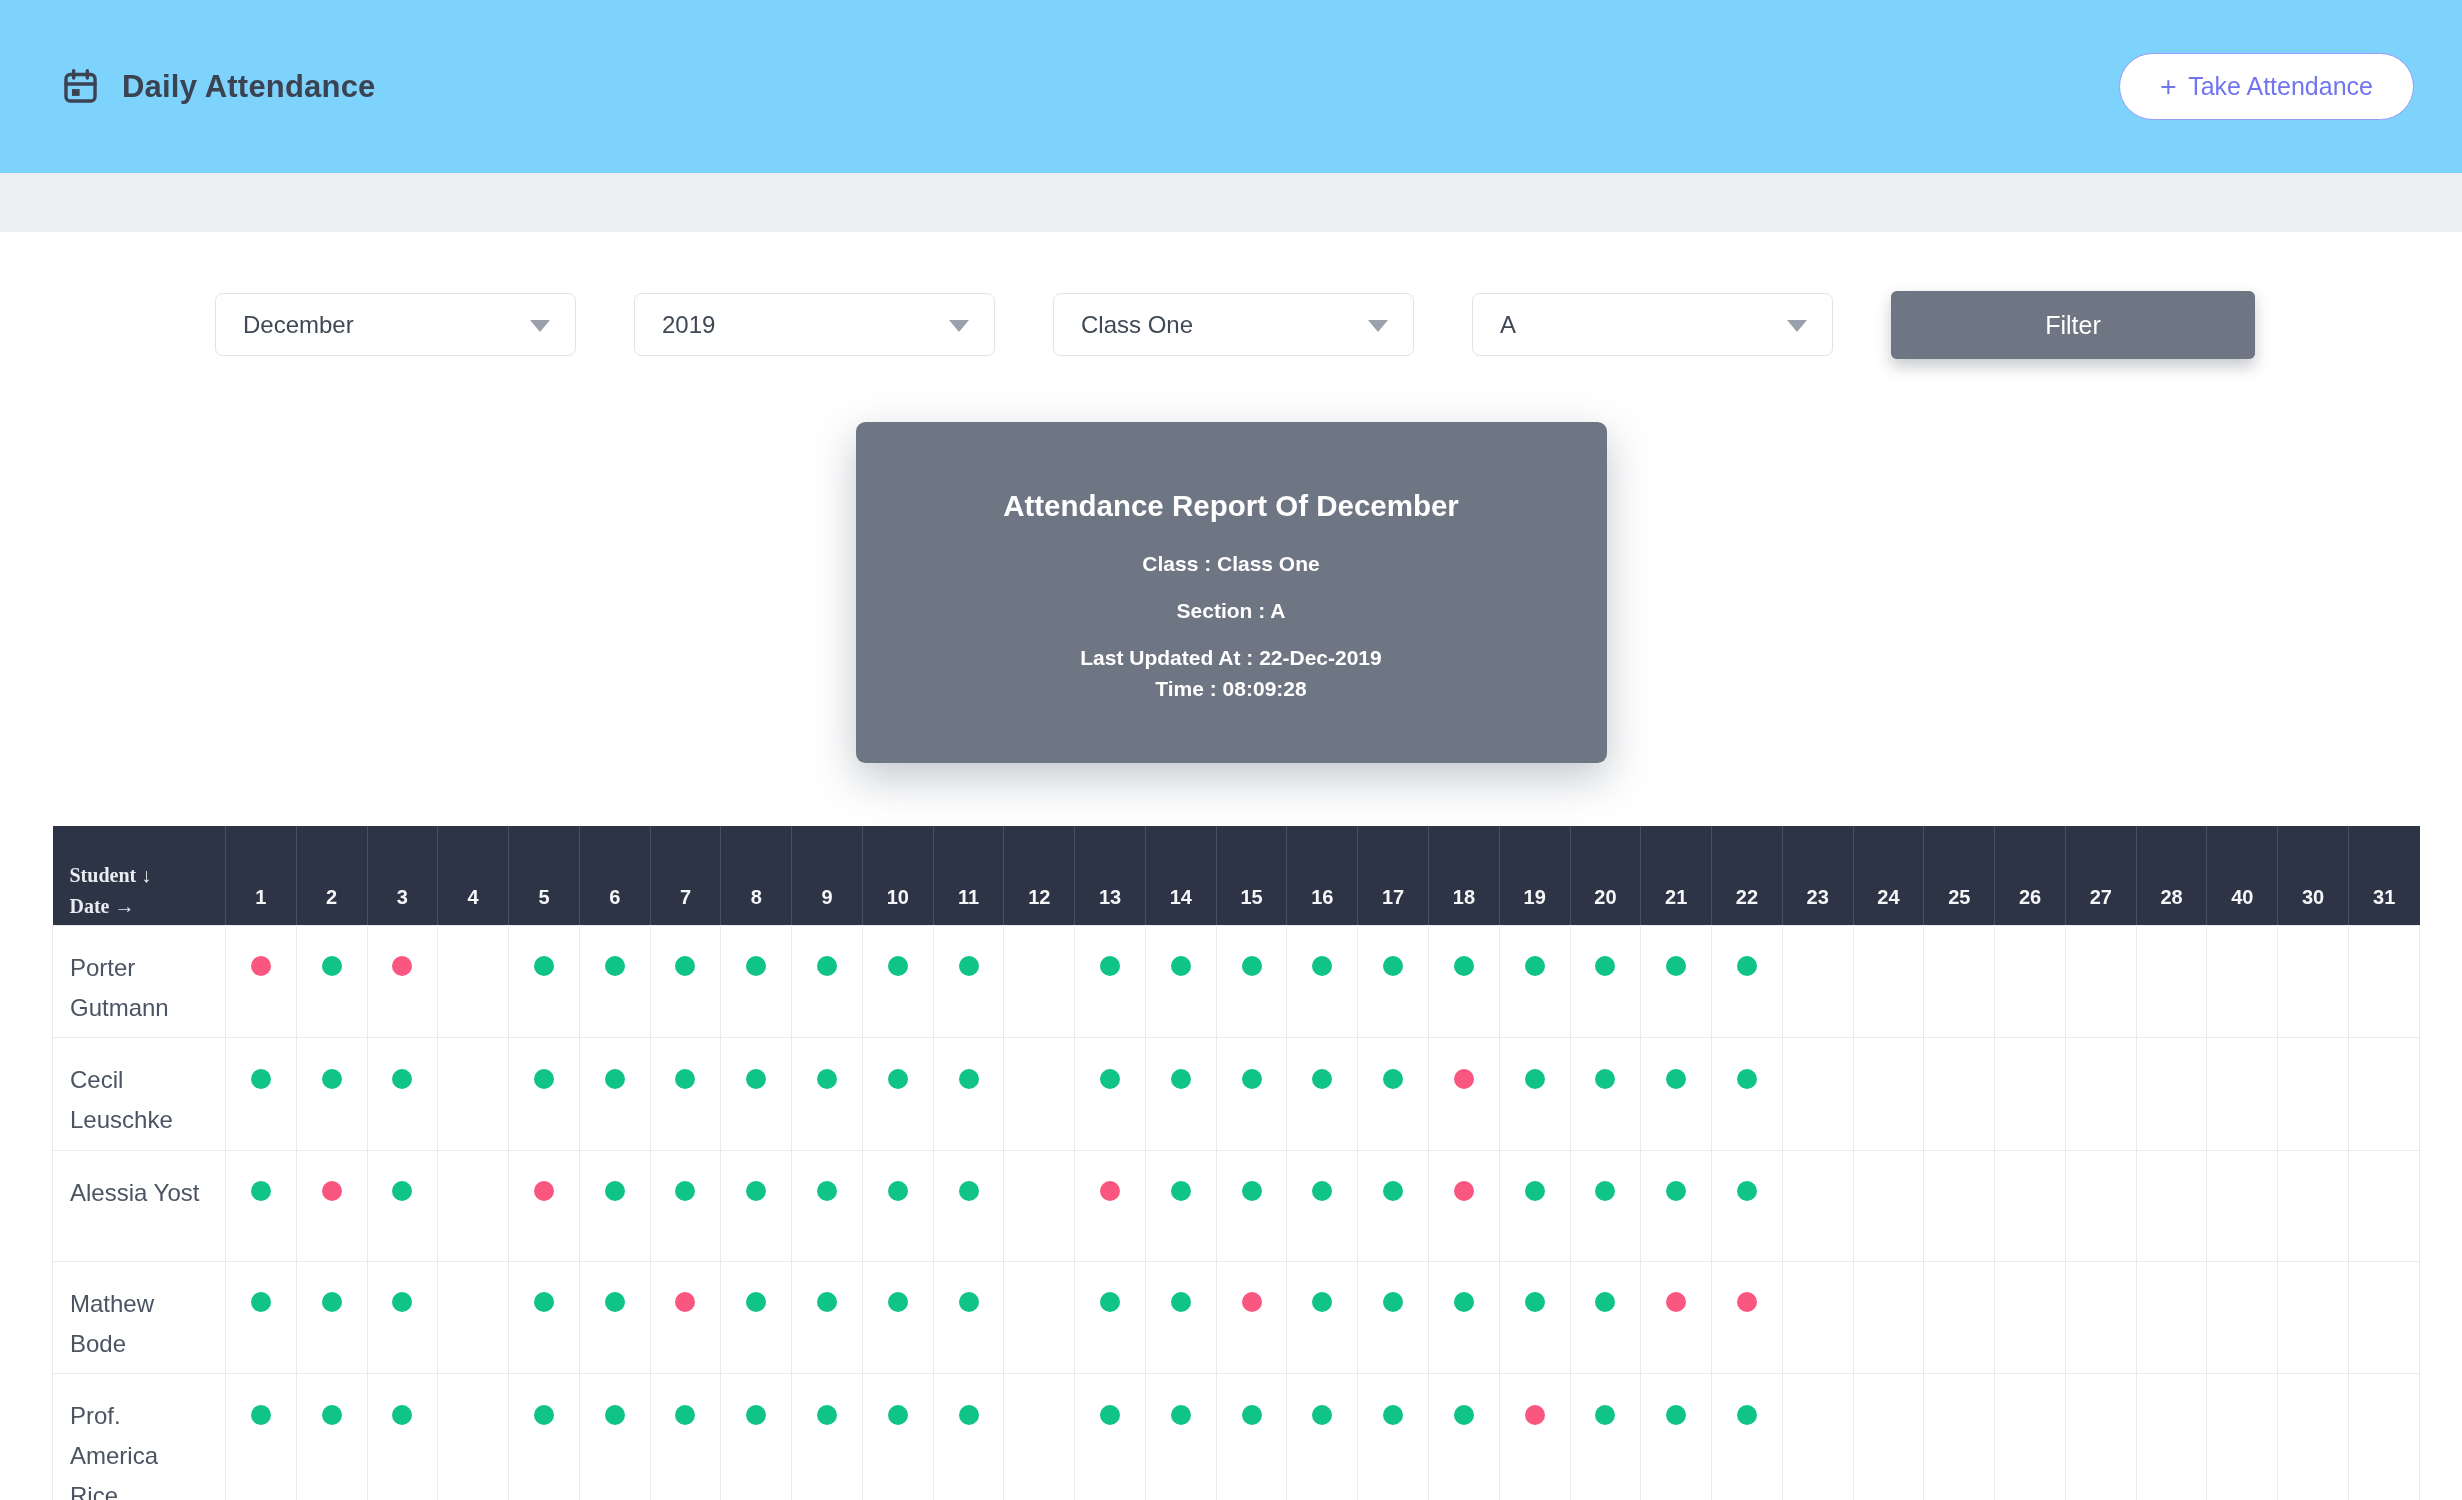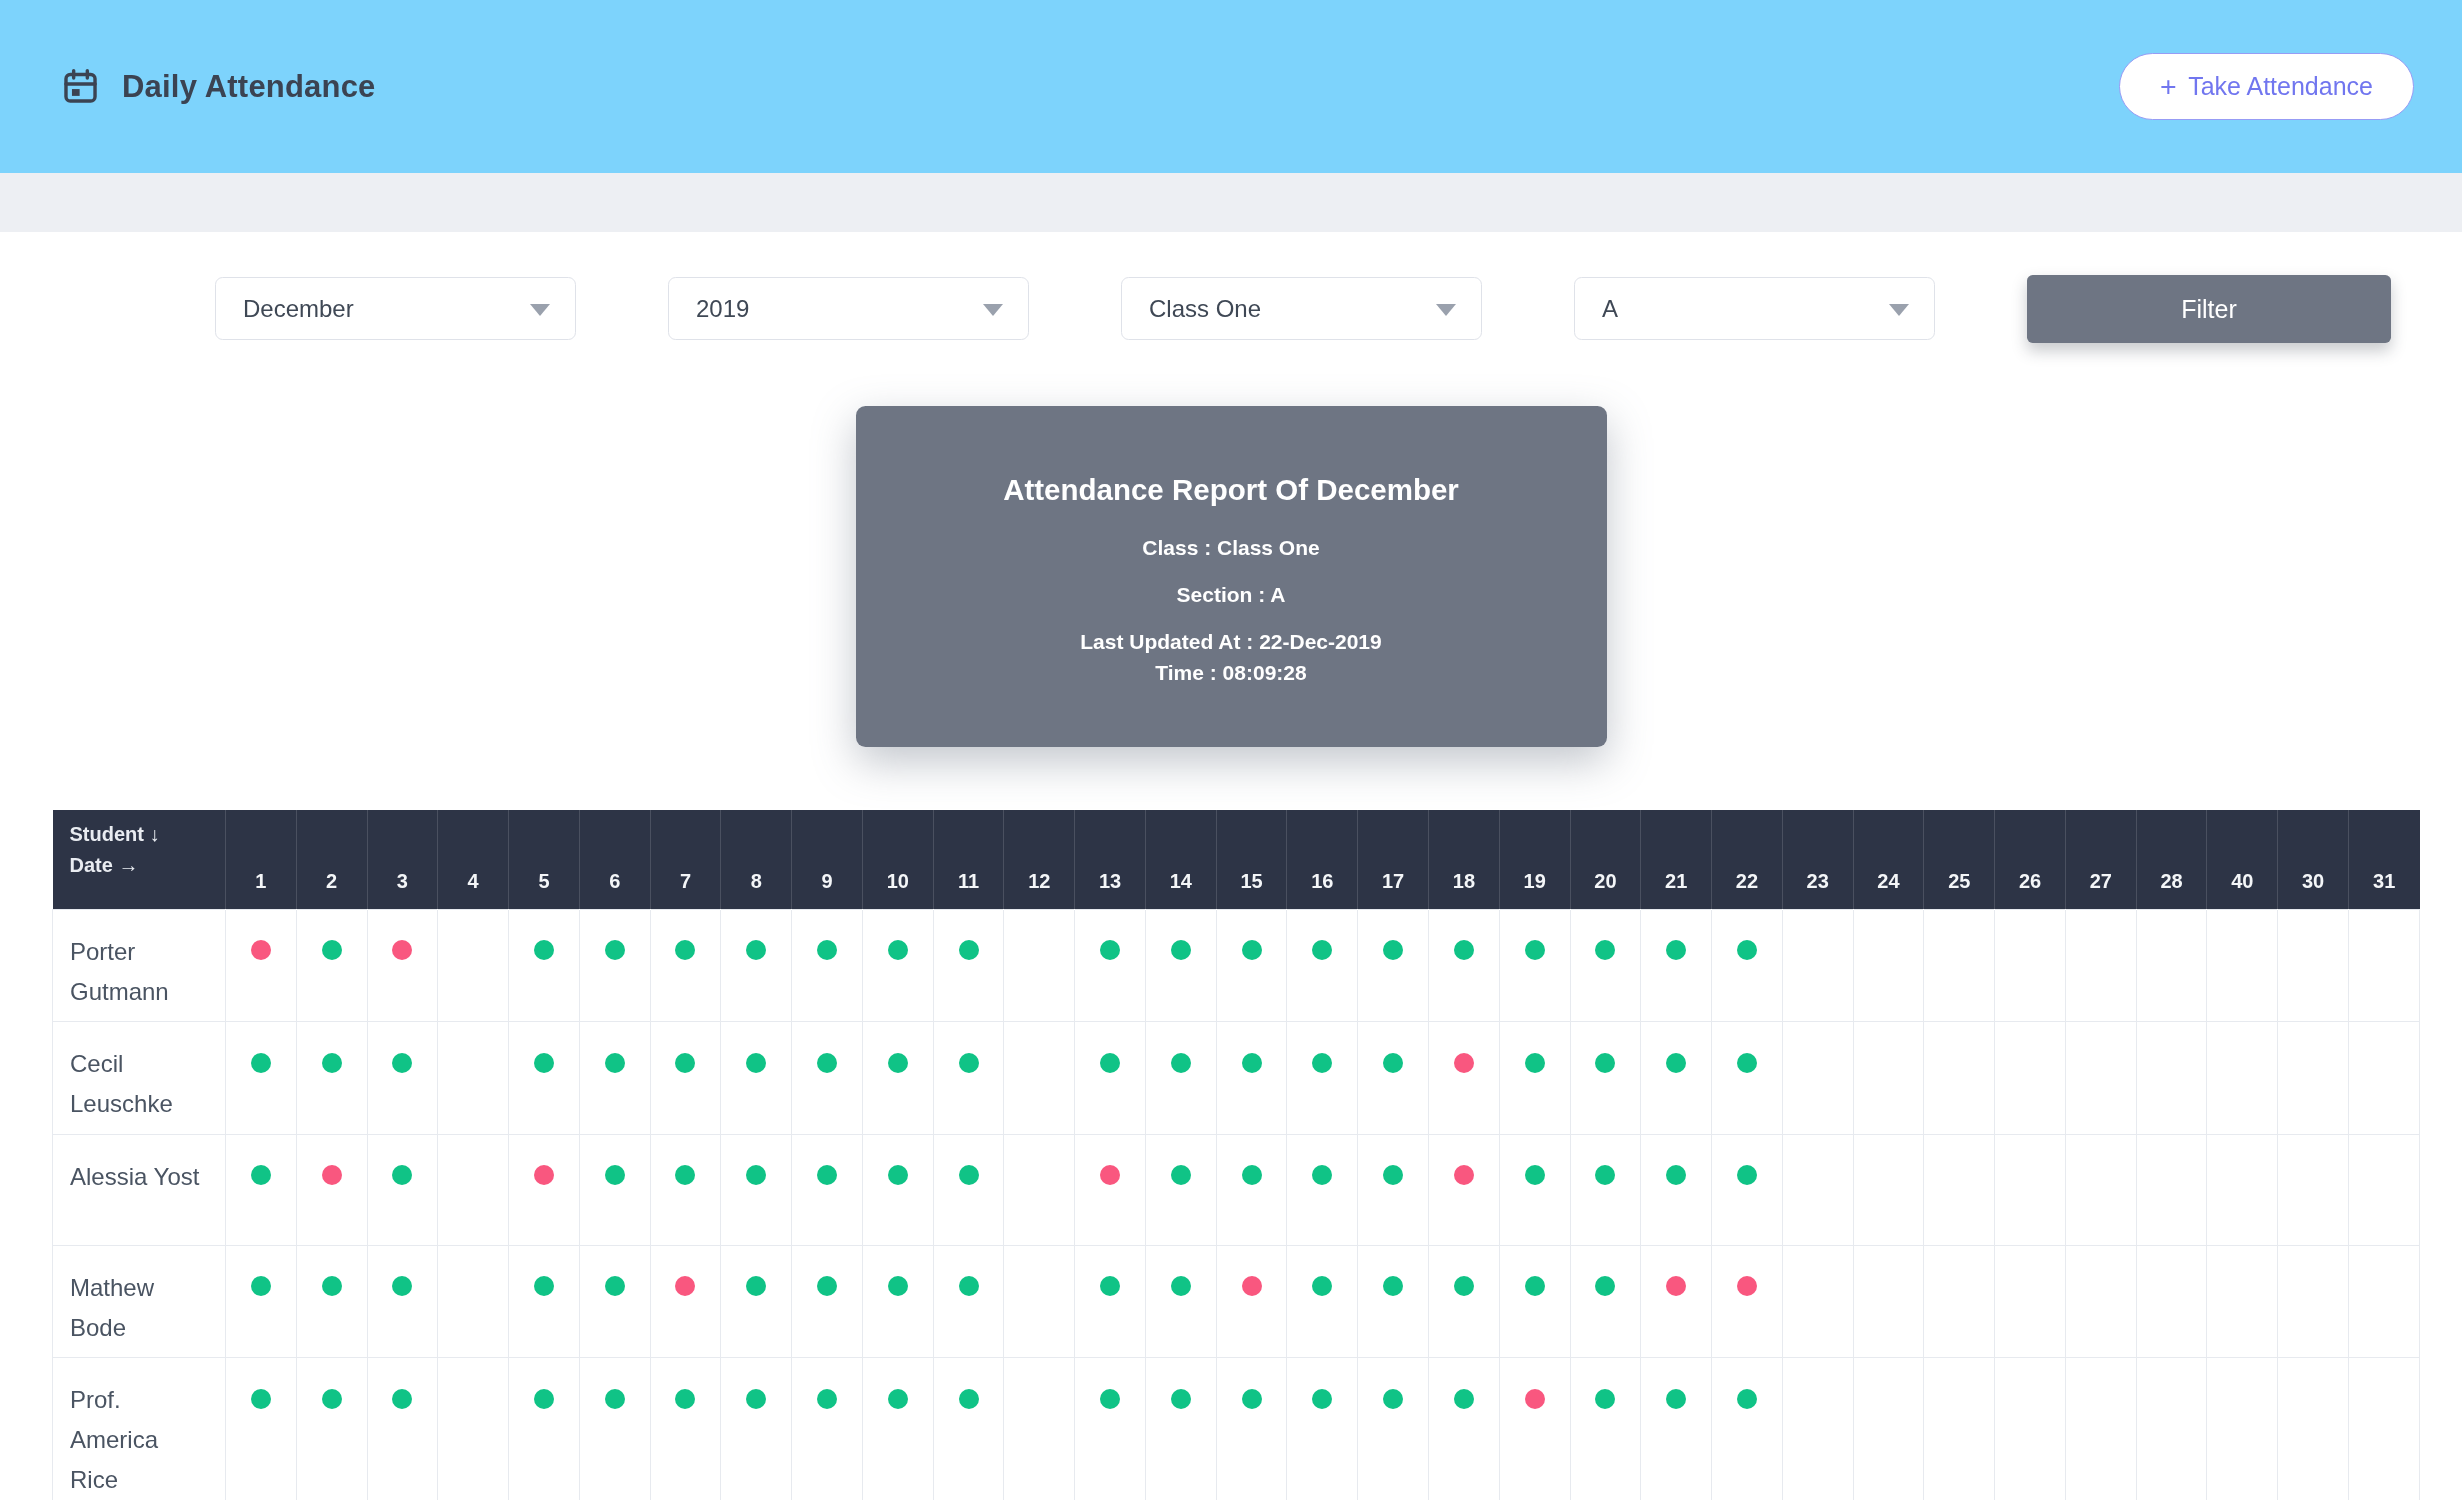--- a/index.html
+++ b/index.html
@@ -30,21 +30,21 @@
     height:67px;padding:0 40px;
     background:#fff;border:1.9px solid #979cf5;border-radius:38px;
     color:var(--accent);font-size:25px;font-weight:500;
     cursor:pointer;font-family:inherit;
   }
   .take-btn .plus{font-size:28.5px;line-height:1;font-weight:400;}
   
   .band{height:59px;background:#edeff3;}
   
   .content{background:#fff;padding-top:45px;}
-  .filters{display:flex;align-items:flex-start;padding-left:215px;gap:92px;}
+  .filters{display:flex;align-items:flex-start;padding-left:215px;gap:58px;margin-top:16px;}
   .dropdown{
     width:361px;height:63px;
     border:1.9px solid #dfe2e9;border-radius:7.6px;background:#fff;
     display:flex;align-items:center;justify-content:space-between;
     padding:0 25px 0 27px;
     font-size:24px;color:#3f4855;cursor:pointer;
   }
   .chevron{
     width:0;height:0;
     border-left:10.5px solid transparent;
@@ -73,21 +73,21 @@
   .card-line.tight{margin-bottom:7.6px;}
   
   .attendance{
     margin:63px 0 0 52px;width:2368px;
     border-collapse:collapse;table-layout:fixed;
   }
   .attendance thead th{
     background:#2d3446;height:99px;vertical-align:bottom;
     font-weight:700;
   }
-  .corner-th{width:173px;text-align:left;padding:0 0 28px 17px;}
+  .corner-th{width:173px;text-align:left;padding:0 0 3px 17px;font-family:Liberation Serif, serif;}
   .corner-th span{display:block;font-size:20px;font-weight:600;color:#e9ecf1;line-height:31px;}
   .day-th{
     text-align:center;padding-bottom:16px;
     font-size:20px;color:#f4f6f8;
     border-left:1px solid rgba(255,255,255,.14);
   }
   .attendance tbody td{
     border:1px solid #e7eaef;height:111px;vertical-align:top;background:#fff;
   }
   .name-cell{

